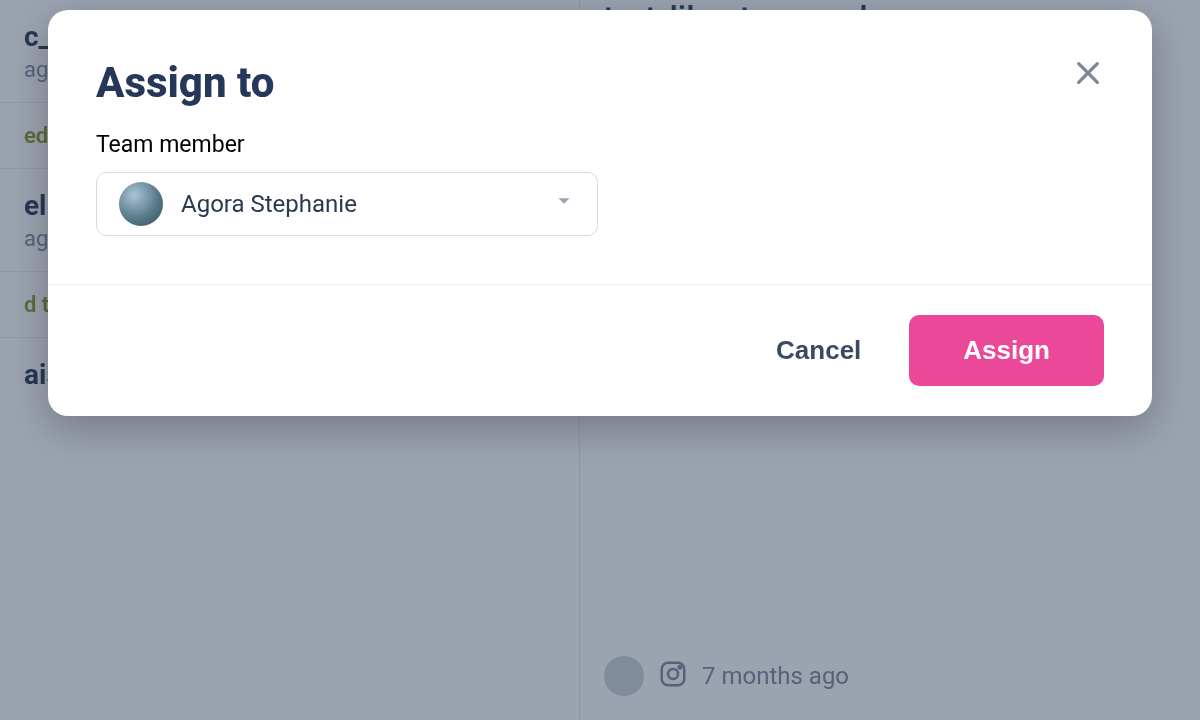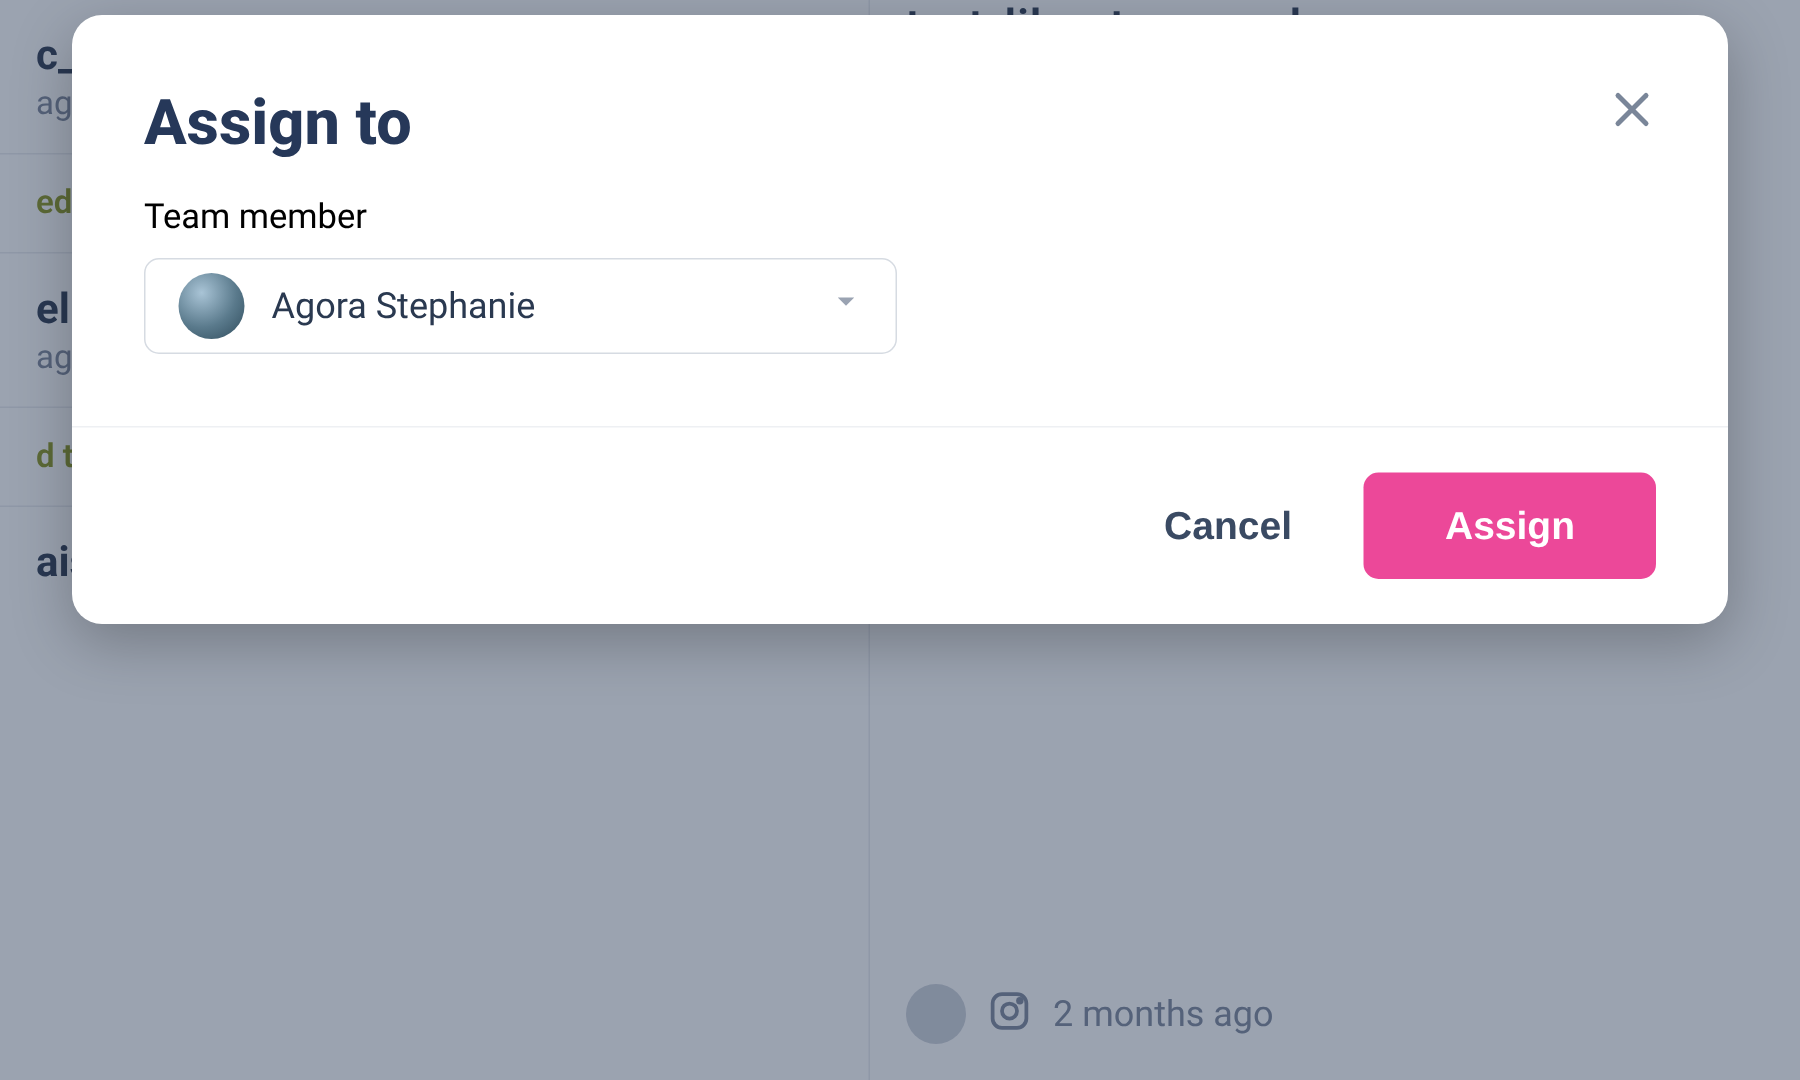--- a/index.html
+++ b/index.html
@@ -114,21 +114,21 @@
     <div class="right-bottom">
       <div class="ig">
         <span class="dot"></span>
         <span>
           <svg viewBox="0 0 24 24" fill="none" stroke="#7a8699" stroke-width="2">
               <rect x="3" y="3" width="18" height="18" rx="5"></rect>
               <circle cx="12" cy="12" r="4"></circle>
               <circle cx="17.5" cy="6.5" r="1" fill="#7a8699"></circle>
             </svg>
         </span>
-        <span class="ig-text">2 months ago</span>
+        <span class="ig-text">7 months ago</span>
       </div>
     </div>
   </div>
 </div>
 
 <div class="overlay"></div>
 
 <div class="modal">
   <button class="close-btn">
     <span>

